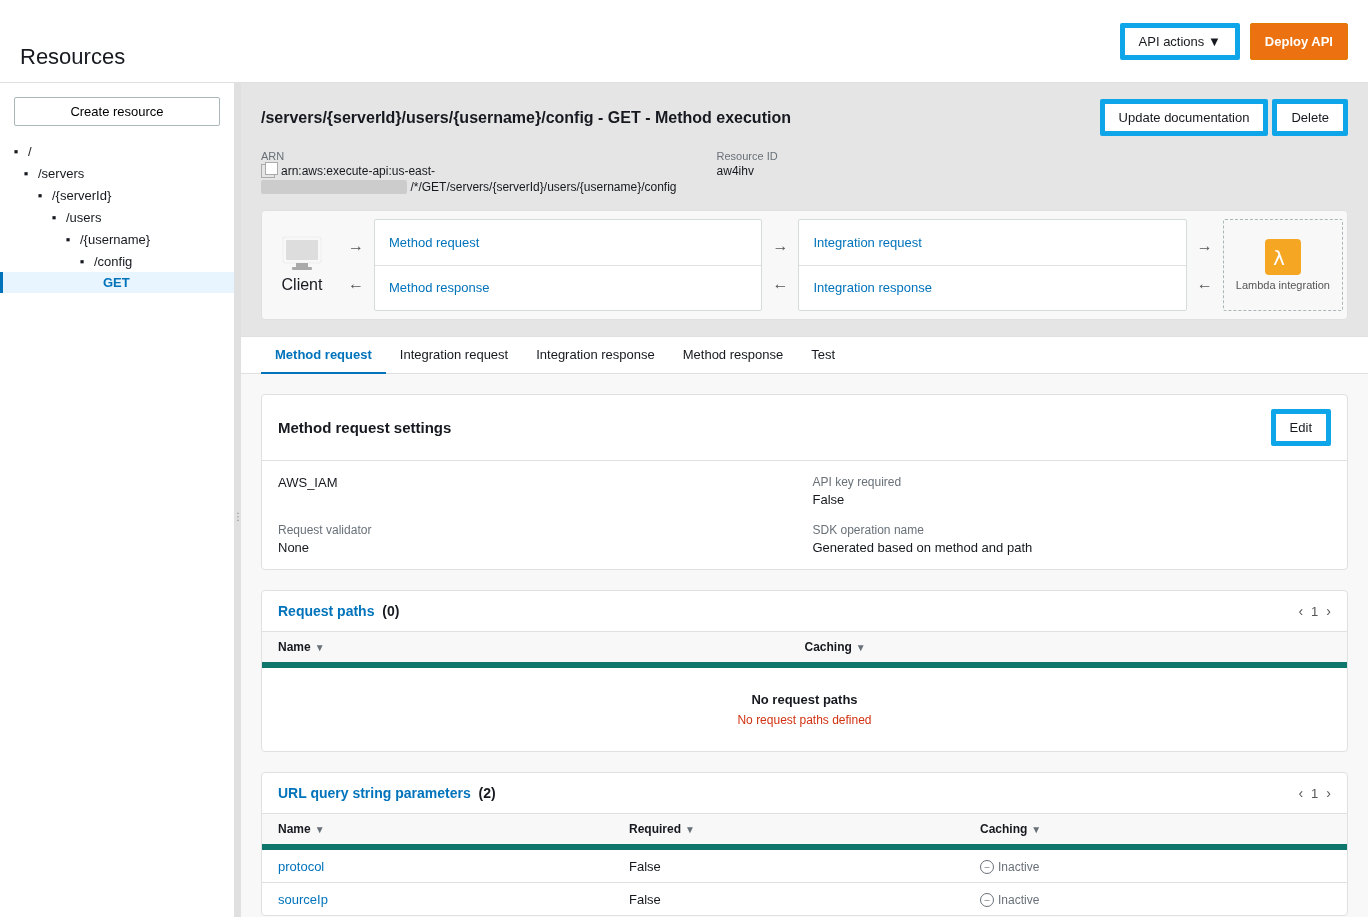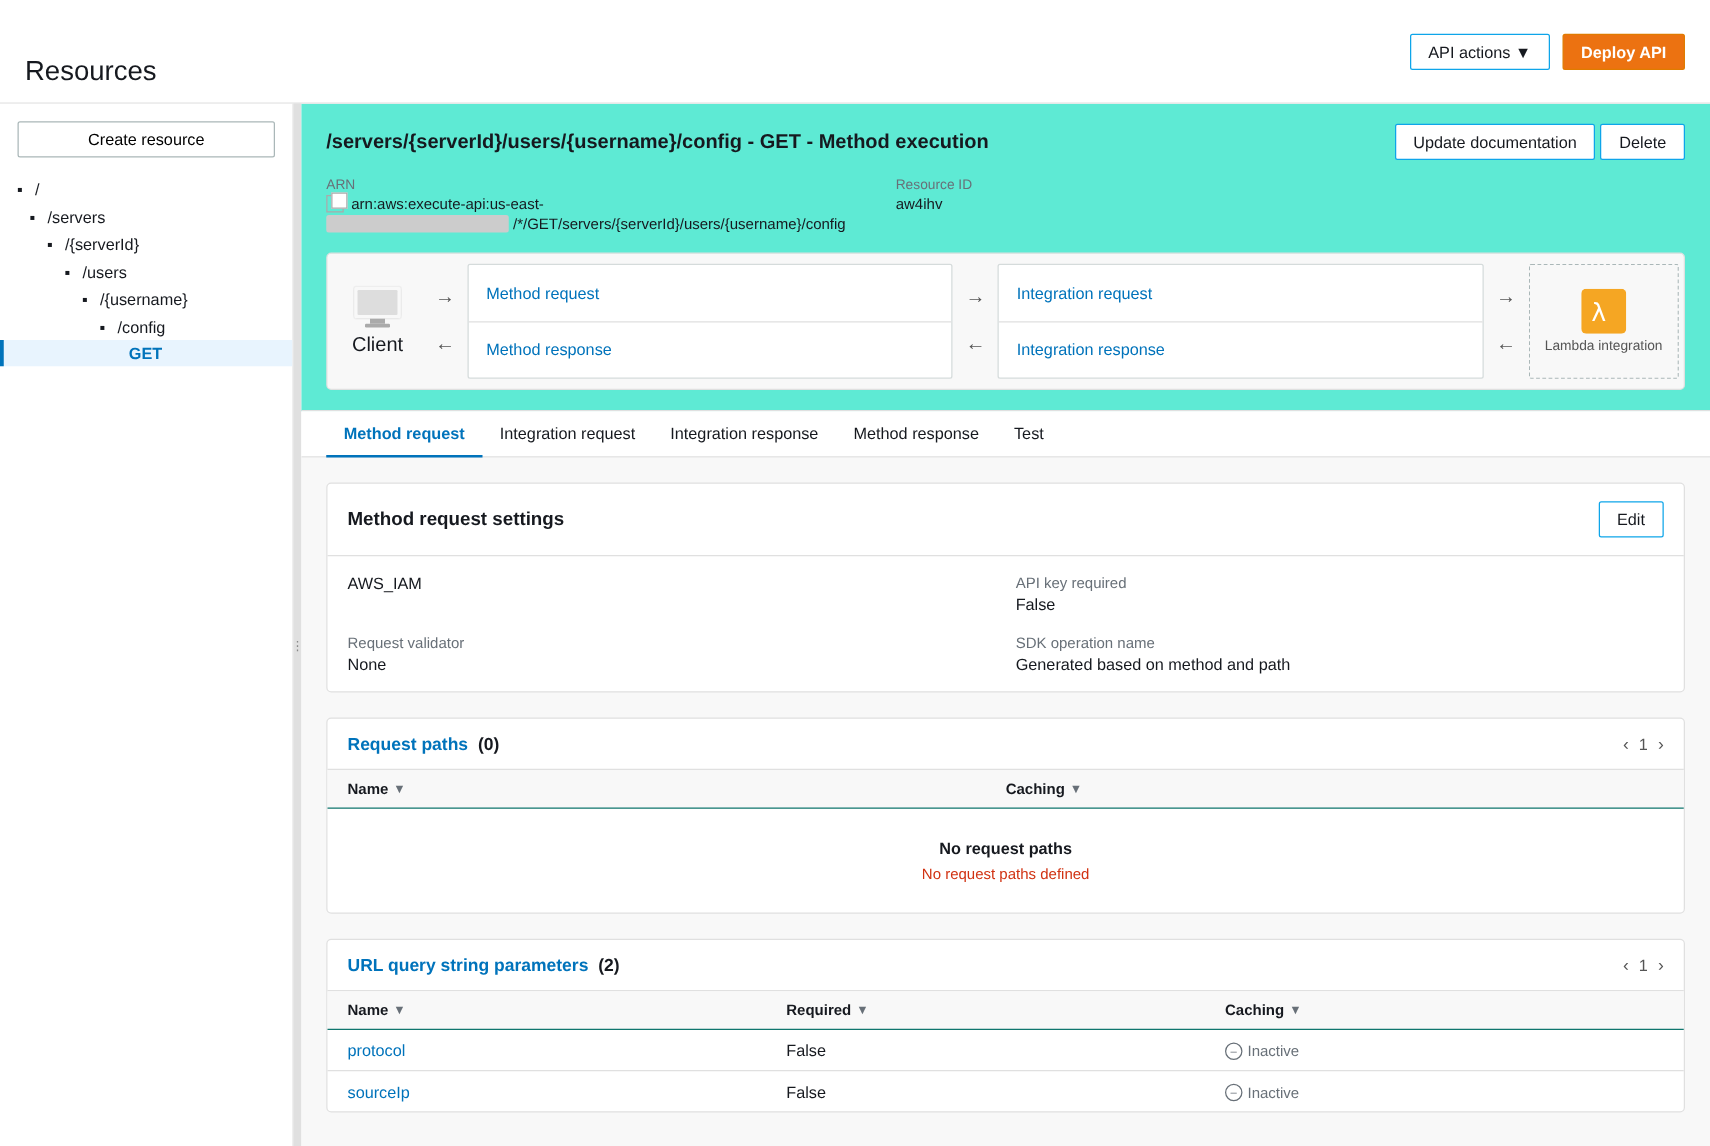--- a/index.html
+++ b/index.html
@@ -12,21 +12,21 @@
       justify-content: space-between;
       padding: 12px 20px;
       background: #fff;
       border-bottom: 1px solid #e0e0e0;
     }
     .page-title { font-size: 22px; font-weight: 400; margin-top: 32px; }
 
     .header-actions { display: flex; gap: 10px; }
     .btn-outline {
       padding: 6px 14px;
-      border: 1px solid #0ea5e9;
+      border: 5px solid #0ea5e9;
       background: #fff;
       border-radius: 2px;
       cursor: pointer;
       font-size: 13px;
       color: #16191f;
     }
     .btn-primary {
       padding: 6px 14px;
       border: 1px solid #e07b00;
       background: #ec7211;
@@ -102,21 +102,21 @@
 
     
     .content {
       flex: 1;
       overflow-y: auto;
       background: #f8f8f8;
     }
 
     
     .content-header {
-      background: #5eead4;
+      background: #e5e5e5;
       padding: 16px 20px;
       border-bottom: 1px solid #e0e0e0;
     }
     .content-header-top {
       display: flex;
       align-items: center;
       justify-content: space-between;
       margin-bottom: 14px;
     }
     .resource-path-title { font-size: 16px; font-weight: 600; }
@@ -280,21 +280,21 @@
       padding: 12px 16px;
       border-bottom: 1px solid #e0e0e0;
     }
     .sub-section-title { font-size: 14px; font-weight: 600; color: #0073bb; }
     .pagination { display: flex; align-items: center; gap: 8px; font-size: 13px; color: #555; }
     .pagination-btn { cursor: pointer; font-size: 14px; color: #555; background: none; border: none; }
 
     .table-header {
       display: flex;
       background: #f8f8f8;
-      border-bottom: 1px solid #0f766e;
+      border-bottom: 6px solid #0f766e;
       padding: 8px 16px;
     }
     .th { font-size: 12px; font-weight: 600; color: #16191f; flex: 1; display: flex; align-items: center; gap: 4px; }
     .th-icon { color: #687078; font-size: 10px; }
 
     .table-empty {
       display: flex;
       flex-direction: column;
       align-items: center;
       justify-content: center;

